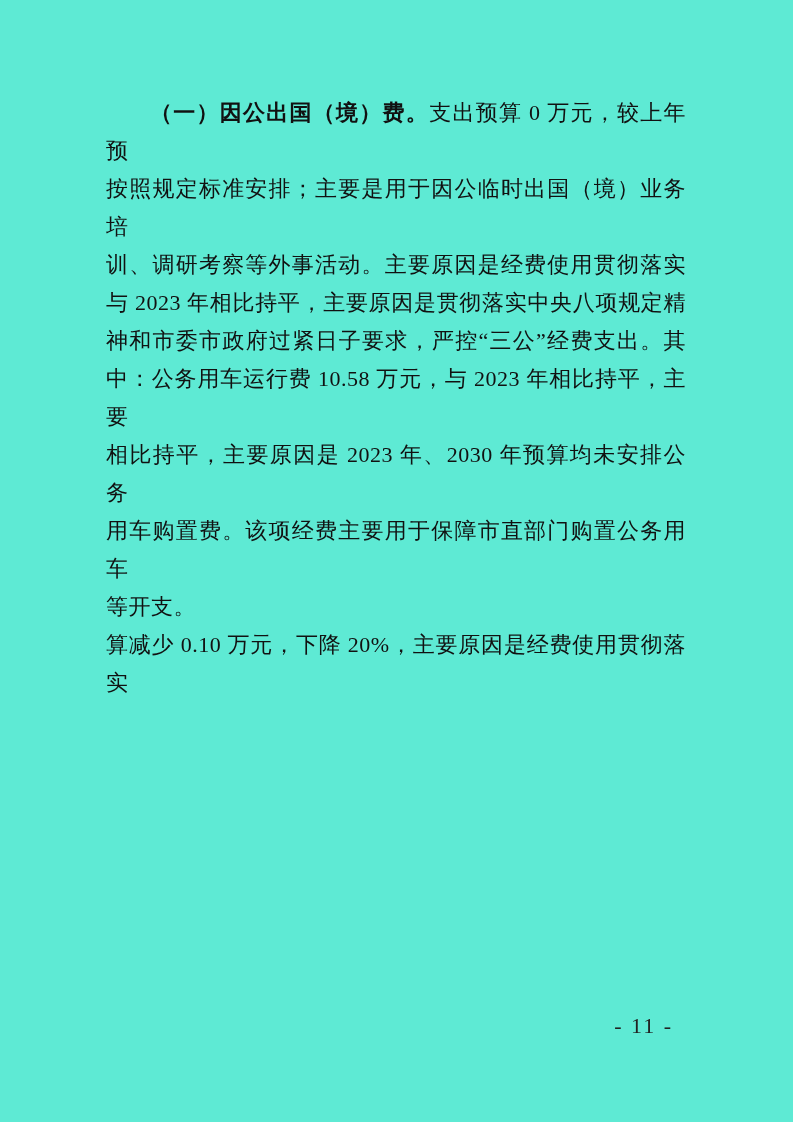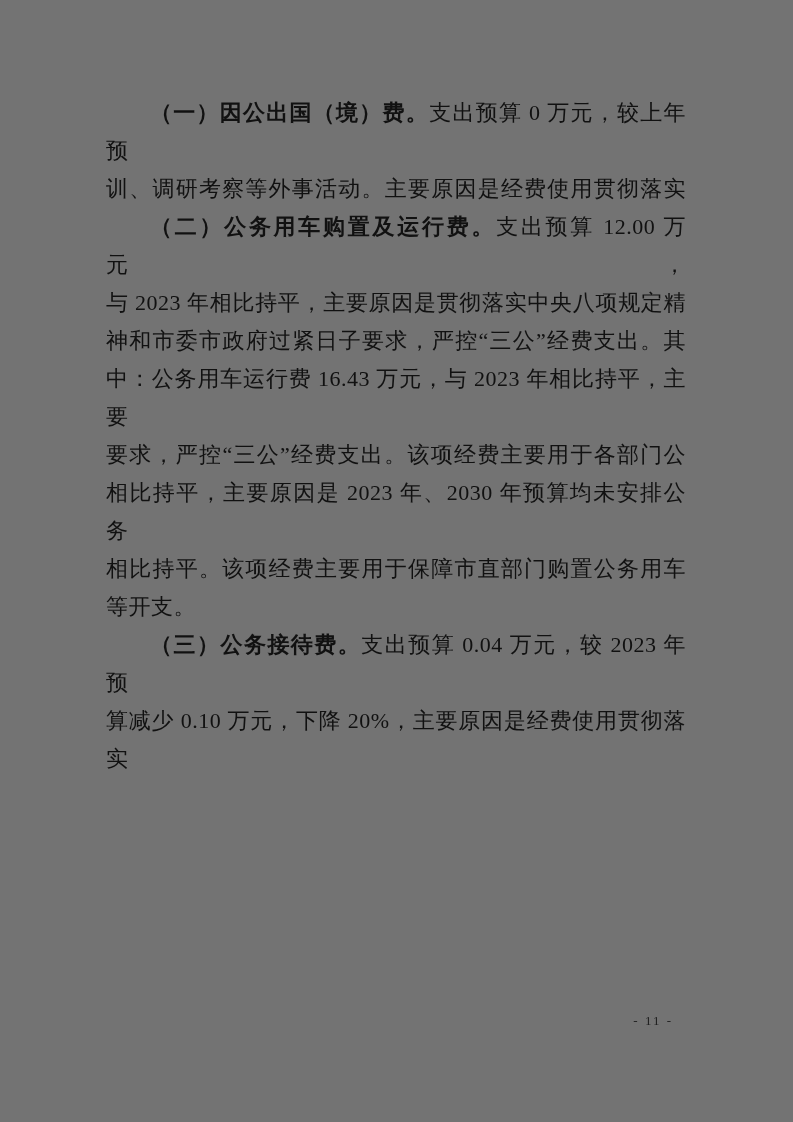--- a/index.html
+++ b/index.html
@@ -5,21 +5,21 @@
   * { margin: 0; padding: 0; box-sizing: border-box; }
   html, body {
     width: 793px; height: 1122px;
     background: #ffffff;
     font-family: "Liberation Serif", "DejaVu Serif", serif;
     color: #111111;
   }
   .page {
     position: relative;
     width: 793px; height: 1122px;
-    background: #737373;
+    background: #5eead4;
     overflow: hidden;
   }
   .content {
     position: absolute;
     left: 106px; top: 94px;
     width: 580px;
     font-size: 22px;
     line-height: 38px;
     letter-spacing: 0.5px;
   }
@@ -30,49 +30,47 @@
     text-align-last: justify;
     text-justify: inter-character;
   }
   .line.first { text-indent: 44px; }
   .line.end { text-align-last: left; }
   .lead { font-weight: bold; }
   .footer {
     position: absolute;
     top: 1013px;
     right: 120px;
-    font-size: 13px;
+    font-size: 22px;
     letter-spacing: 2px;
     color: #222222;
   }
 </style>
 </head>
 <body>
 
 <div class="page">
   <div class="content">
 
     <p class="para">
       <span class="line first"><b class="lead">（一）因公出国（境）费。</b><span>支出预算 0 万元，较上年预</span></span>
+      <span class="line">按照规定标准安排；主要是用于因公临时出国（境）业务培</span>
       <span class="line">训、调研考察等外事活动。主要原因是经费使用贯彻落实</span>
     </p>
 
     <p class="para">
-      <span class="line first"><b class="lead">（二）公务用车购置及运行费。</b><span>支出预算 12.00 万元，</span></span>
       <span class="line">与 2023 年相比持平，主要原因是贯彻落实中央八项规定精</span>
       <span class="line">神和市委市政府过紧日子要求，严控“三公”经费支出。其</span>
-      <span class="line">中：公务用车运行费 16.43 万元，与 2023 年相比持平，主要</span>
-      <span class="line">要求，严控“三公”经费支出。该项经费主要用于各部门公</span>
+      <span class="line">中：公务用车运行费 10.58 万元，与 2023 年相比持平，主要</span>
       <span class="line">相比持平，主要原因是 2023 年、2030 年预算均未安排公务</span>
-      <span class="line">相比持平。该项经费主要用于保障市直部门购置公务用车</span>
+      <span class="line">用车购置费。该项经费主要用于保障市直部门购置公务用车</span>
       <span class="line end">等开支。</span>
     </p>
 
     <p class="para">
-      <span class="line first"><b class="lead">（三）公务接待费。</b><span>支出预算 0.04 万元，较 2023 年预</span></span>
       <span class="line">算减少 0.10 万元，下降 20%，主要原因是经费使用贯彻落实</span>
 
     </p>
 
   </div>
 
   <div class="footer">-  11  -</div>
 </div>
 
 </body></html>

